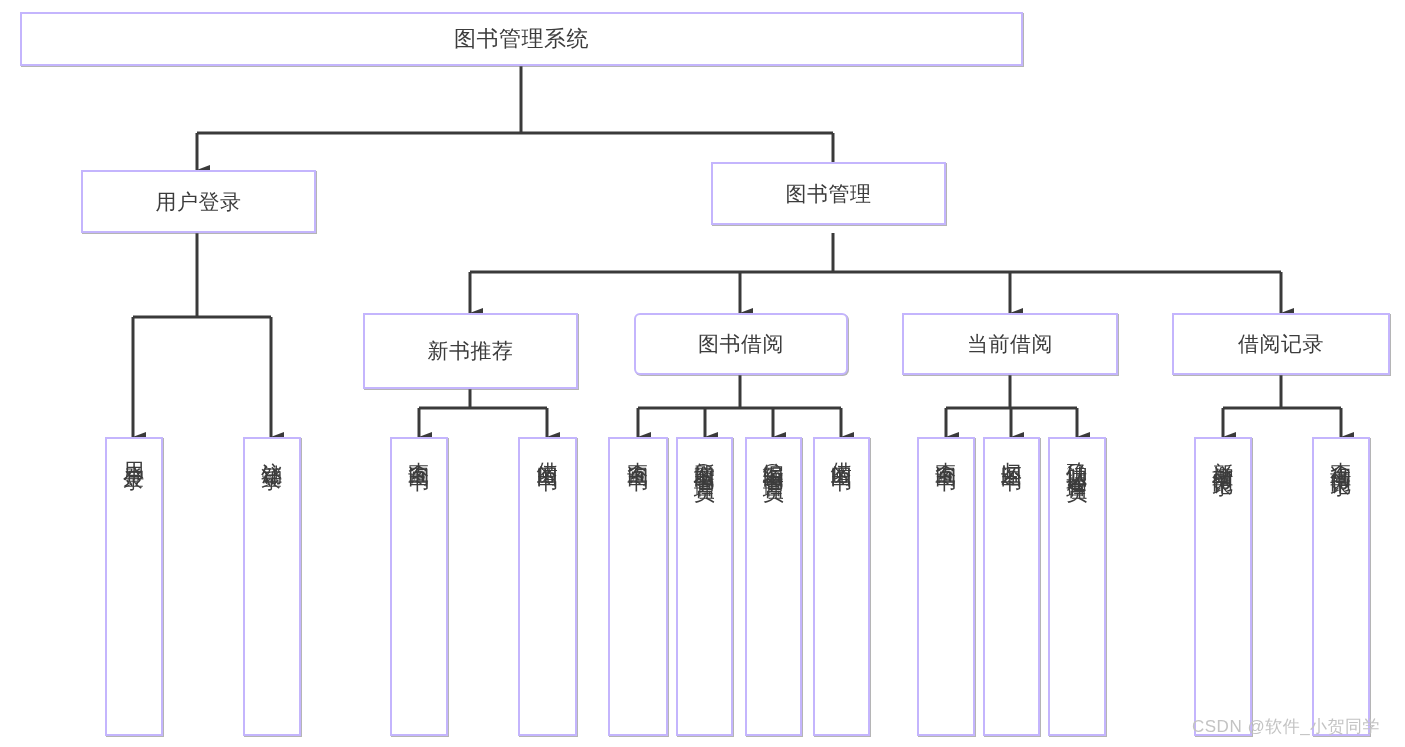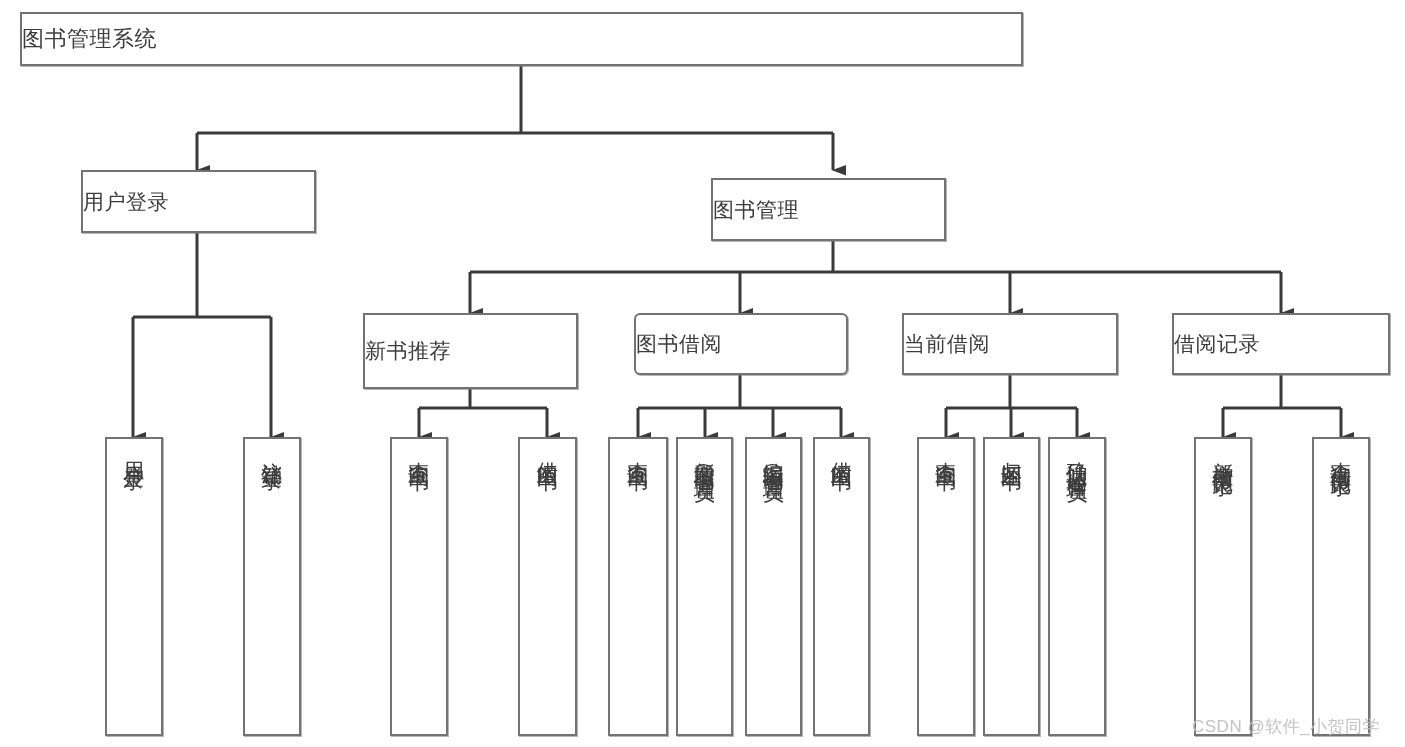--- a/index.html
+++ b/index.html
@@ -23,25 +23,25 @@
     left: 0;
     top: 0;
     width: 1405px;
     height: 747px;
     pointer-events: none;
   }
   .node {
     position: absolute;
     box-sizing: border-box;
     background: #ffffff;
-    border: 2px solid #737373;
+    border: 2px solid #c4b5fd;
     box-shadow: 1px 1px 0 rgba(120,120,120,0.55);
     display: flex;
     align-items: center;
-    justify-content: flex-start;
+    justify-content: center;
     color: #3c3c3c;
   }
   .node .label {
     display: block;
     text-align: center;
     color: #3c3c3c;
     line-height: 1.12;
     letter-spacing: 0.5px;
   }
   .node.horizontal .label {
@@ -126,21 +126,21 @@
     </g>
   </svg>
 
   <div class="node horizontal" id="root-node" style="left:20px; top:12px; width:1003px; height:54px;">
     <span class="label">图书管理系统</span>
   </div>
 
   <div class="node horizontal" style="left:81px; top:170px; width:235px; height:63px;">
     <span class="label">用户登录</span>
   </div>
-  <div class="node horizontal" style="left:711px; top:178px; width:235px; height:63px;">
+  <div class="node horizontal" style="left:711px; top:162px; width:235px; height:63px;">
     <span class="label">图书管理</span>
   </div>
 
   <div class="node horizontal" style="left:363px; top:313px; width:215px; height:76px;">
     <span class="label">新书推荐</span>
   </div>
   <div class="node horizontal" style="left:634px; top:313px; width:214px; height:62px;border-radius:6px;">
     <span class="label">图书借阅</span>
   </div>
   <div class="node horizontal" style="left:1172px; top:313px; width:218px; height:62px;">

